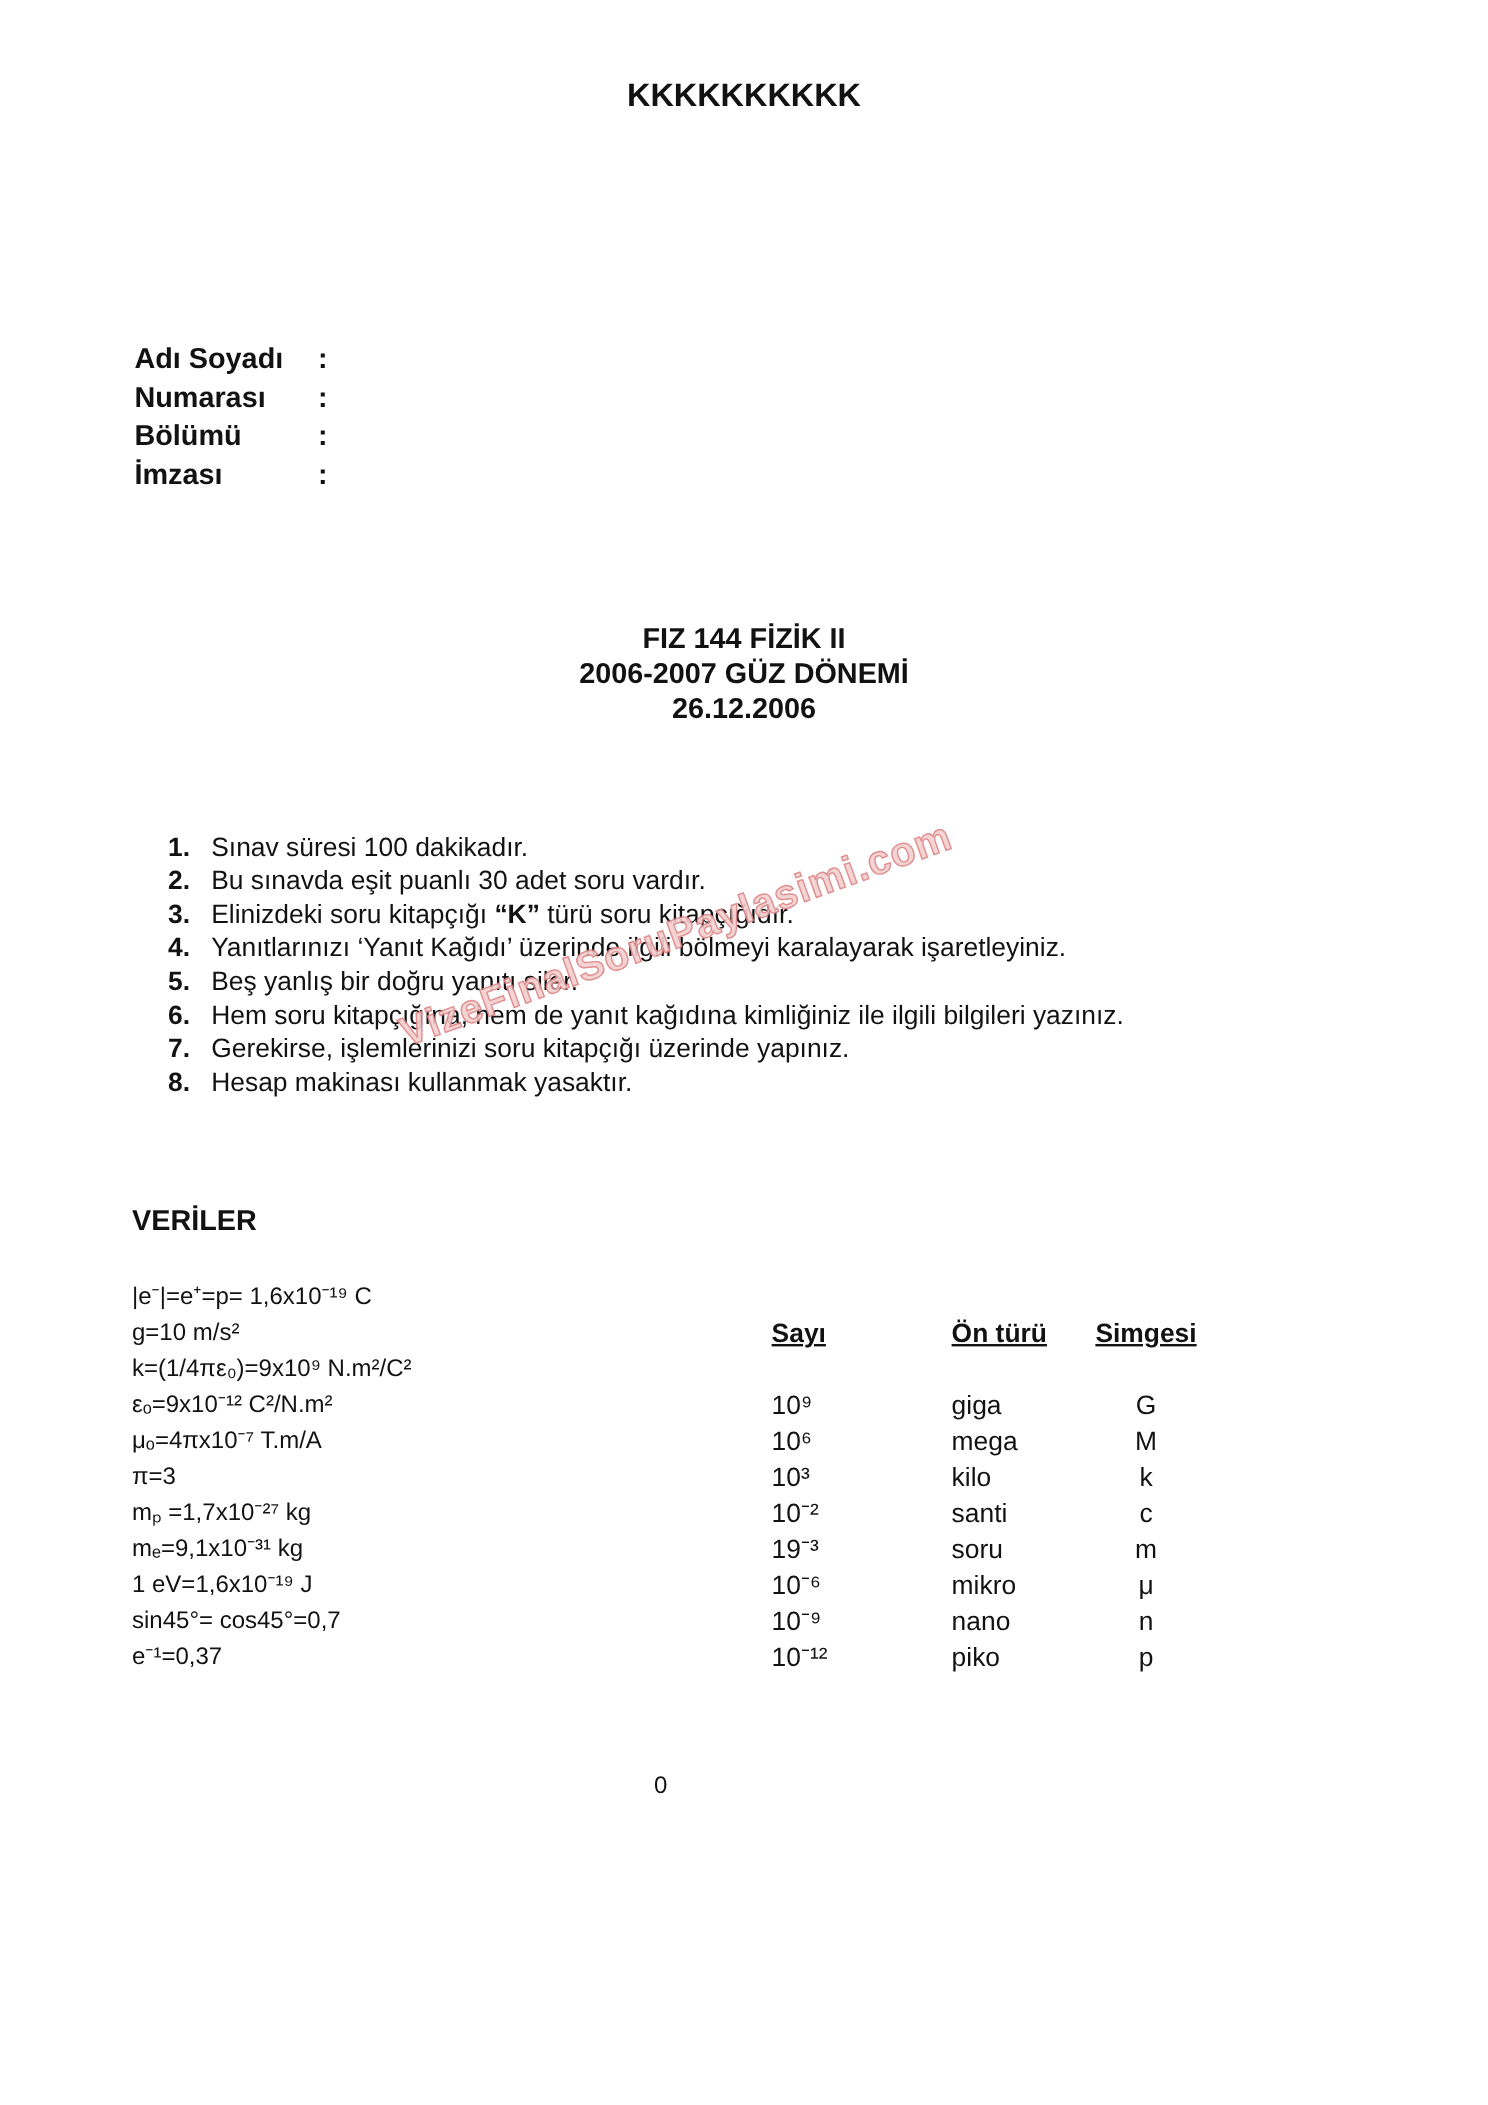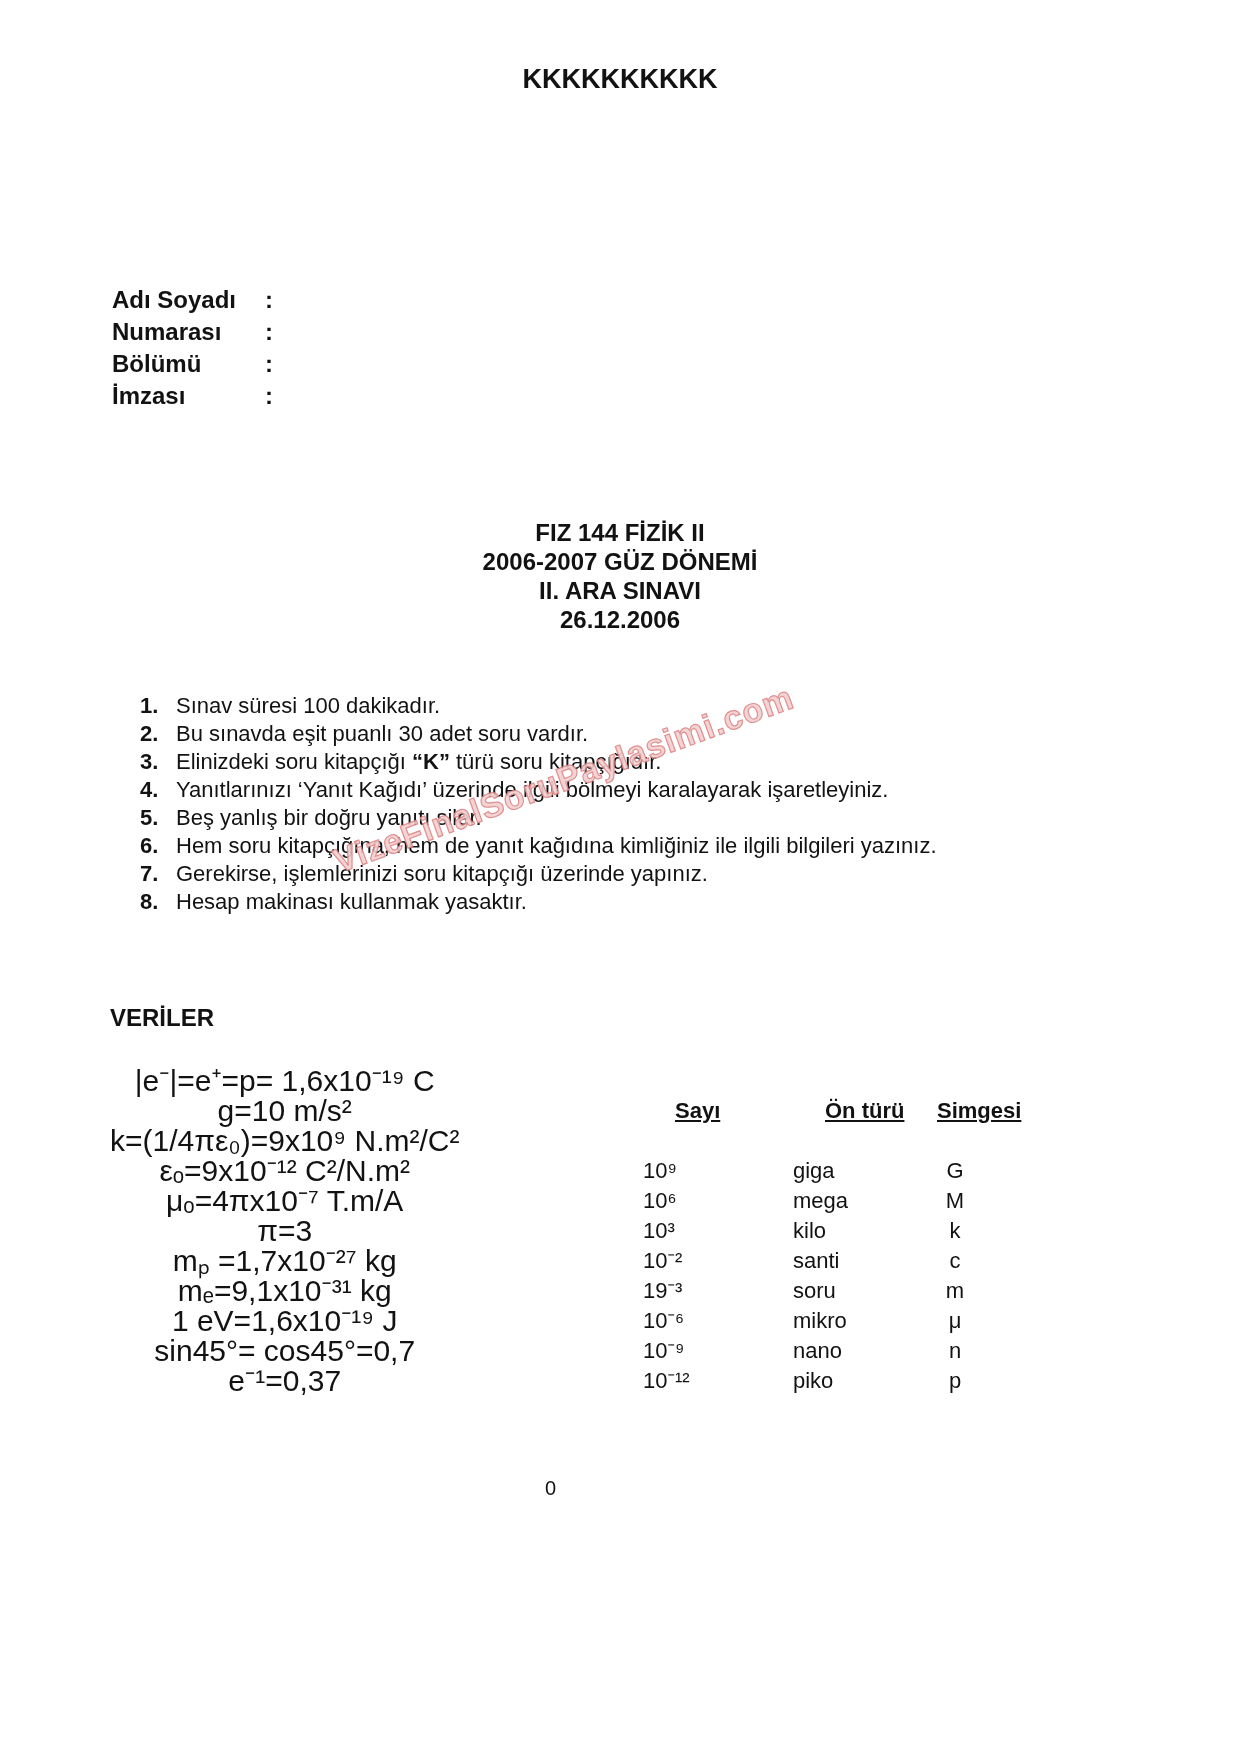--- a/index.html
+++ b/index.html
@@ -41,30 +41,30 @@
     -webkit-text-stroke:1.2px #dd8585;
     opacity:0.9;
     pointer-events:none;
   }
 
   .veriler-heading {
     position:absolute; top:1004px; left:110px;
     font-size:24px; font-weight:bold;
   }
 
-  .constants { position:absolute; top:1066px; left:110px; font-size:30px;text-align:center; }
+  .constants { position:absolute; top:1066px; left:110px; font-size:20px; }
   .const-line { height:30px; line-height:30px; white-space:nowrap; }
 
   .prefix-table { position:absolute; top:1066px; left:643px; font-size:22px; }
   .pt-spacer { height:30px; }
   .pt-row {
     display:grid; grid-template-columns:150px 112px 100px;
     height:30px; line-height:30px;
   }
-  .pt-h { font-weight:bold; text-decoration:underline;margin-left:32px; }
+  .pt-h { font-weight:bold; text-decoration:underline; }
   .sym { text-align:center; }
 
   .page-number { position:absolute; top:1477px; left:545px; font-size:20px; }
 </style>
 </head>
 <body>
 
 <div class="page">
 
   <div class="header-code">KKKKKKKKKK</div>
@@ -80,21 +80,20 @@
       <span class="si-label">Bölümü</span><span>:</span>
     </div>
     <div class="si-row">
       <span class="si-label">İmzası</span><span>:</span>
     </div>
   </div>
 
   <div class="exam-title">
     <div>FIZ 144 FİZİK II</div>
     <div>2006-2007 GÜZ DÖNEMİ</div>
-    <div>II. ARA SINAVI</div>
     <div>26.12.2006</div>
   </div>
 
   <div class="instructions">
     <div class="ins-row">
       <span class="ins-num">1.</span><span class="ins-text"><span>Sınav süresi 100 dakikadır.</span><b></b><span></span></span>
     </div>
     <div class="ins-row">
       <span class="ins-num">2.</span><span class="ins-text"><span>Bu sınavda eşit puanlı 30 adet soru vardır.</span><b></b><span></span></span>
     </div>

